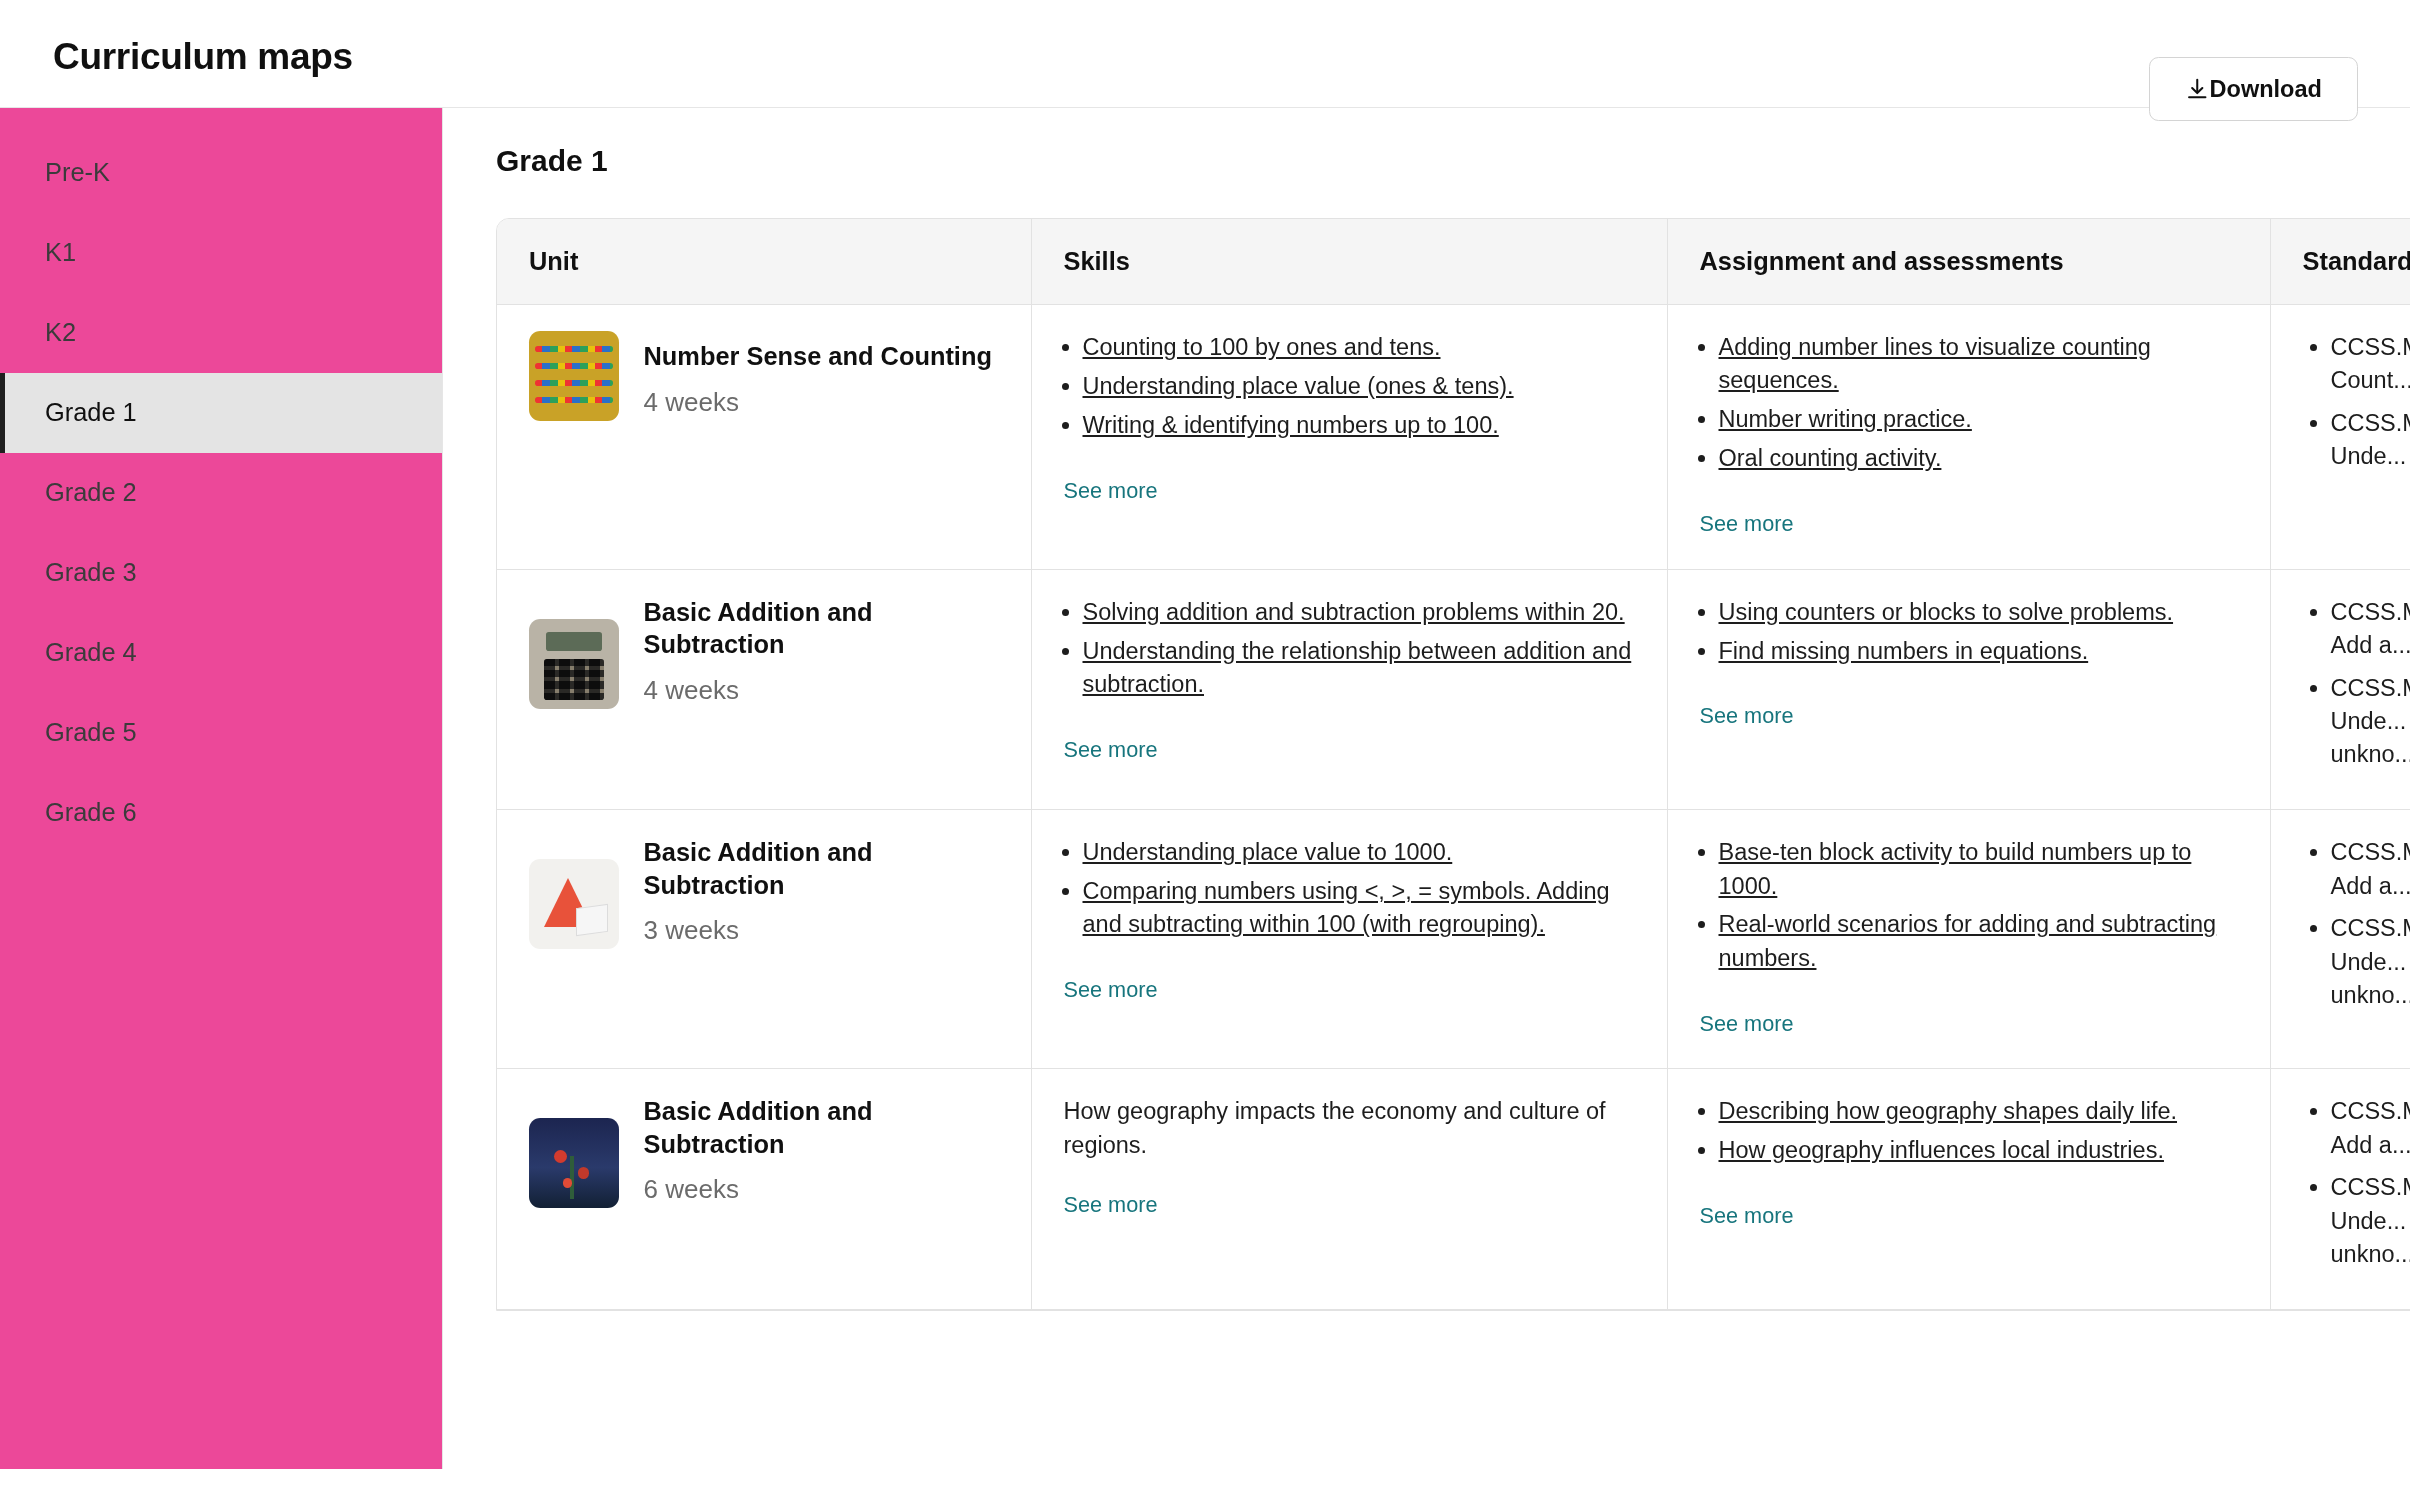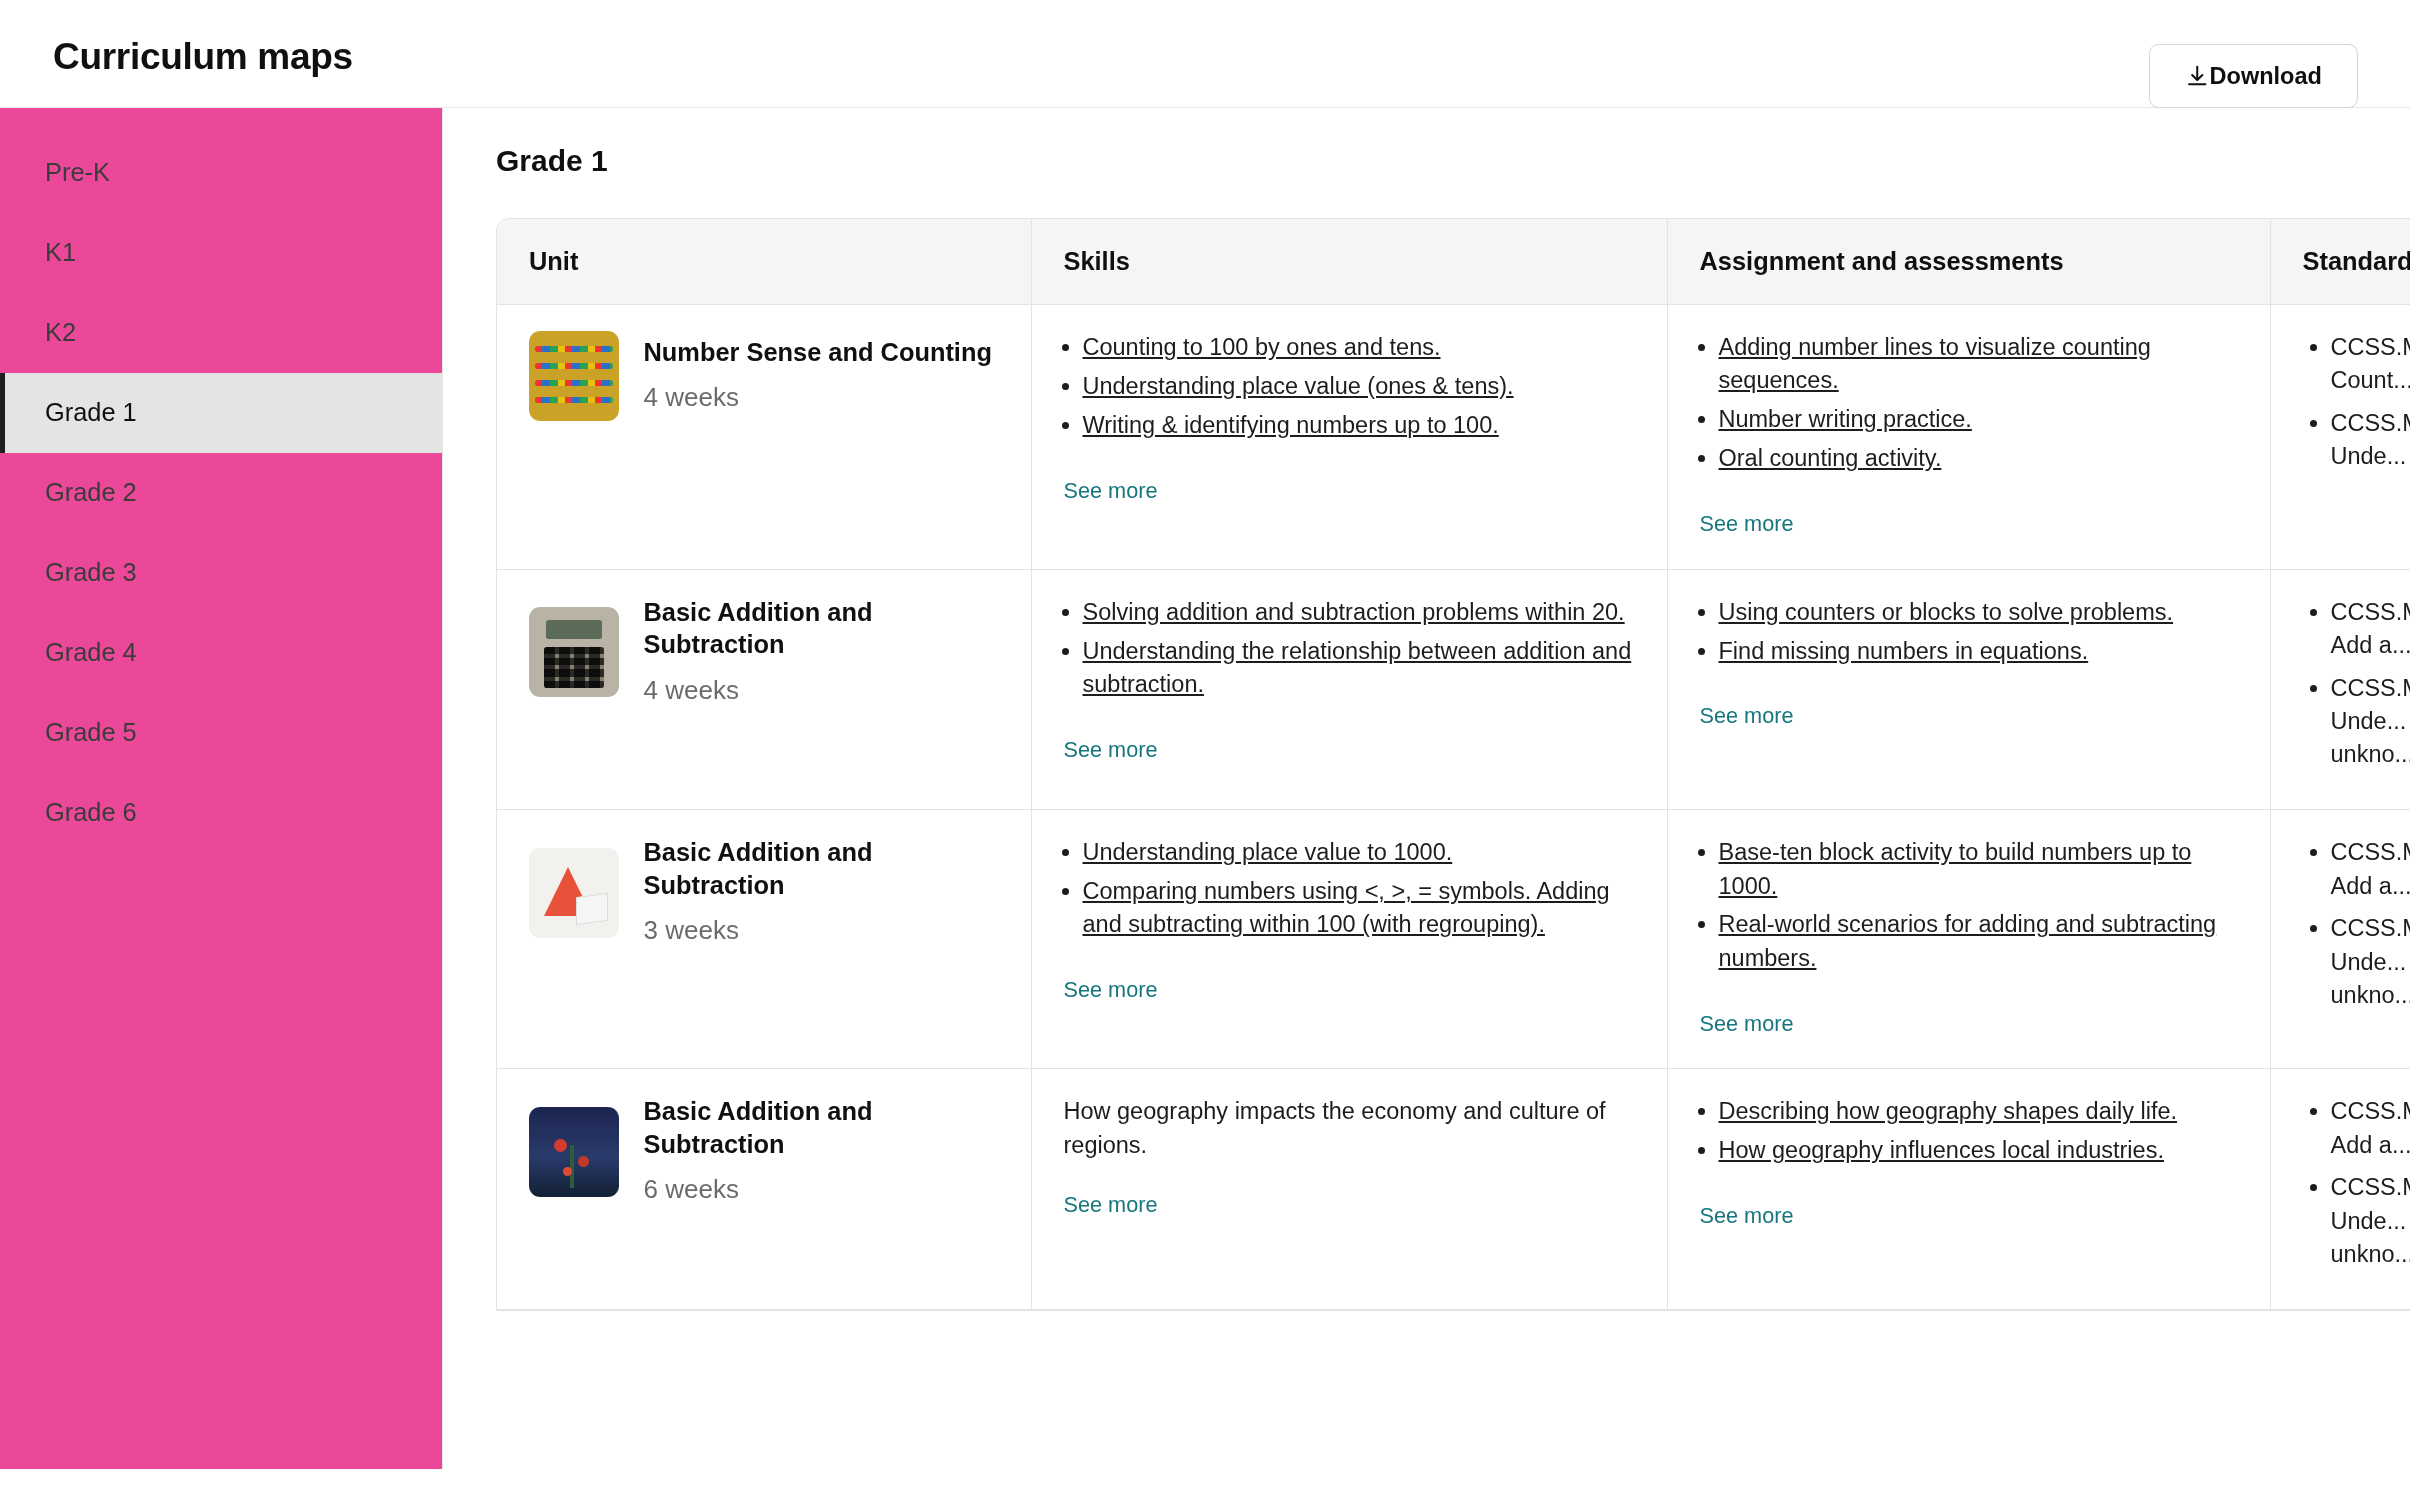--- a/index.html
+++ b/index.html
@@ -30,21 +30,21 @@
     color: #101010;
     letter-spacing: -0.3px;
   }
   .page-subtitle {
     margin-top: 13px;
     font-size: 23.5px;
     color: #555555;
   }
   .download-btn {
     position: absolute;
-    top: 44px;
+    top: 57px;
     right: 53px;
     height: 64px;
     min-width: 209px;
     border: 0.9px solid #d4d4d4;
     border-radius: 9.4px;
     background: #ffffff;
     display: flex;
     align-items: center;
     justify-content: center;
     padding: 0 26px;
@@ -132,21 +132,21 @@
     line-height: 1.42;
   }
   table.curriculum td:last-child { border-right: none; }
 
   col.c-unit { width: 534px; }
   col.c-skills { width: 636px; }
   col.c-assign { width: 603px; }
   col.c-std { width: 205px; }
 
   
-  .unit-cell { display: flex; gap: 24.5px; align-items: center; }
+  .unit-cell { display: flex; gap: 24.5px; align-items: flex-end; }
   .unit-thumb {
     width: 90px; height: 90px;
     min-width: 90px;
     border-radius: 11.3px;
     overflow: hidden;
     position: relative;
     background: #ddd;
   }
   .unit-name {
     font-size: 25.4px;

